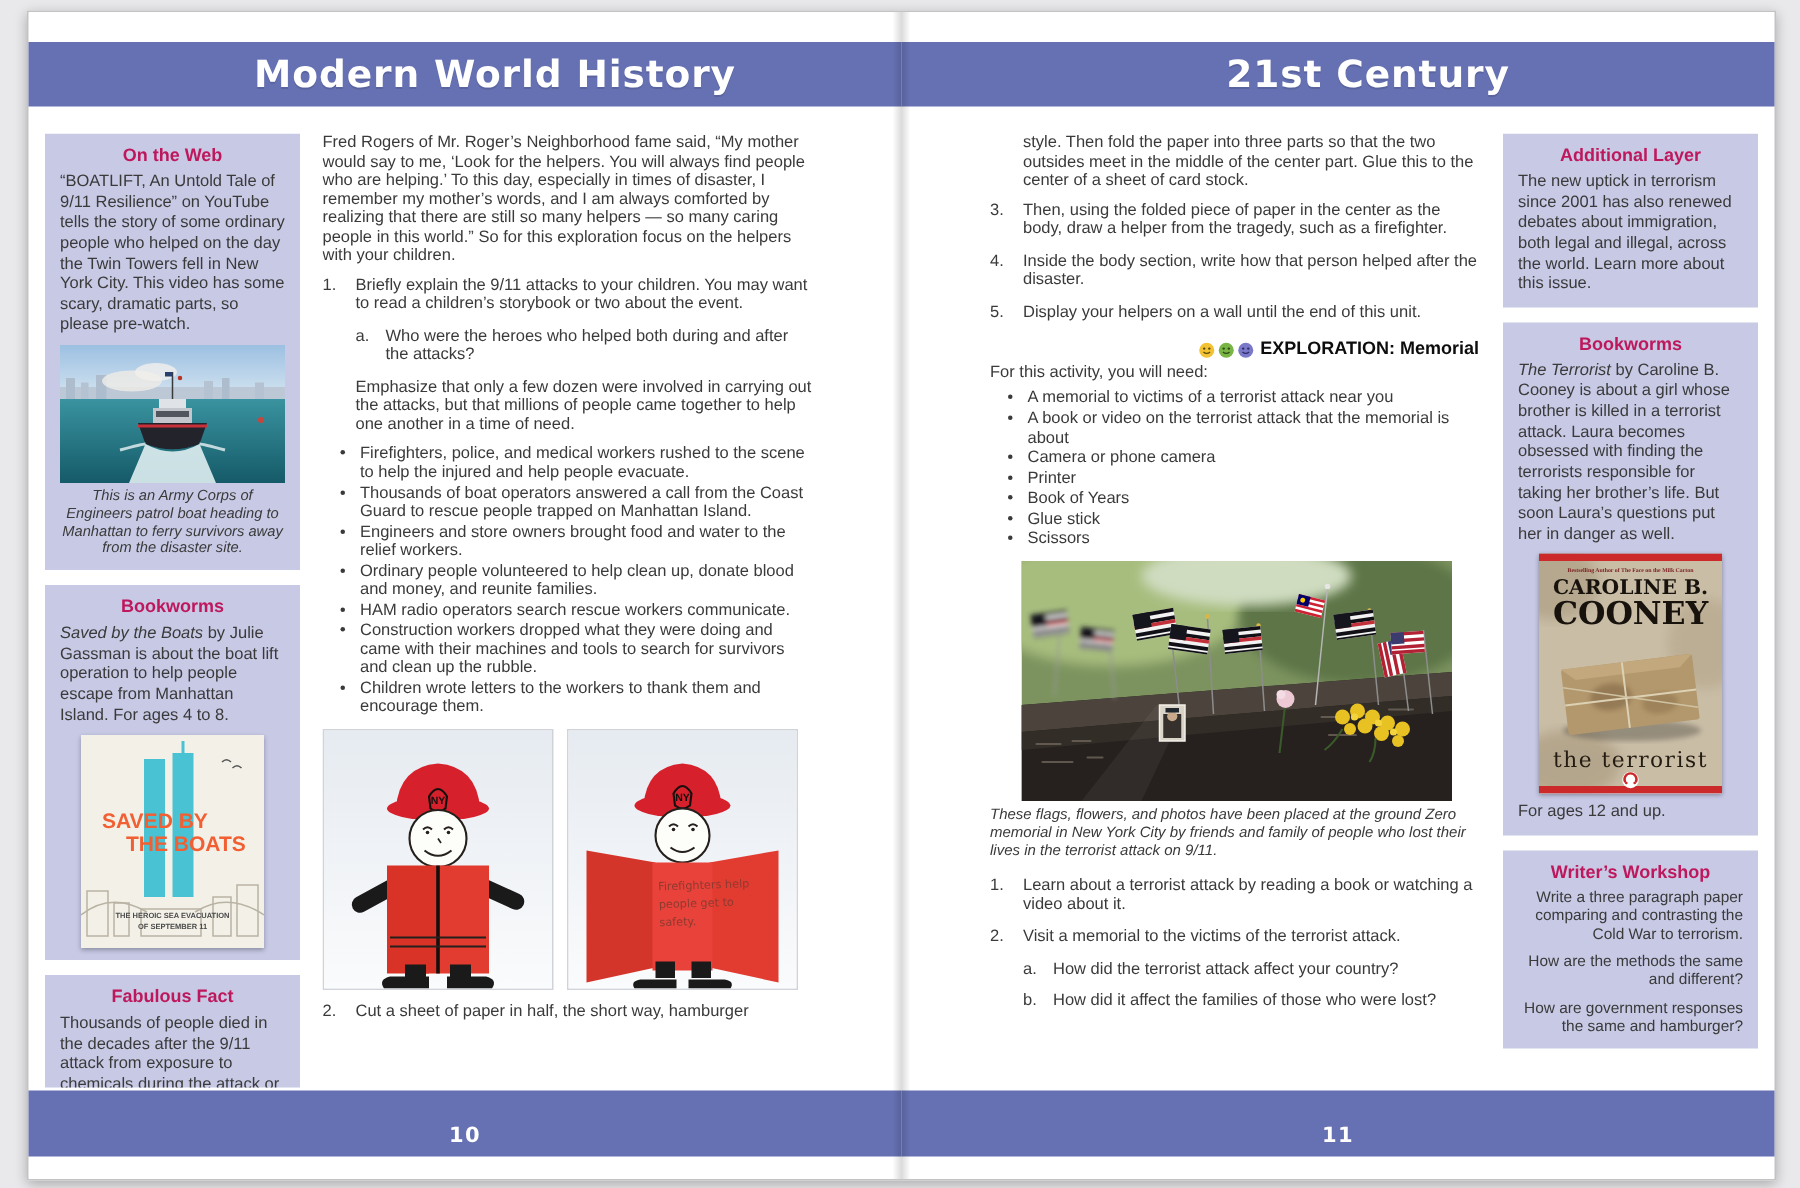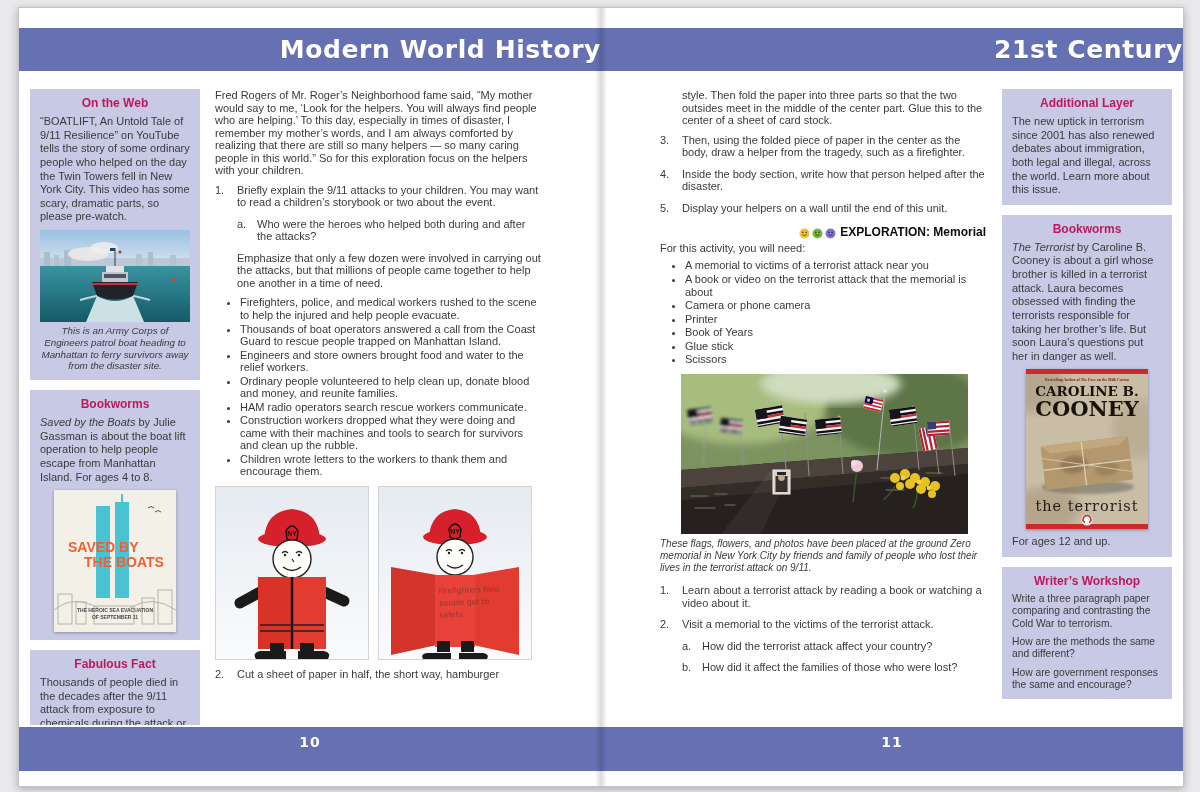--- a/index.html
+++ b/index.html
@@ -4,36 +4,36 @@
 <style>
   html,body{margin:0;padding:0;width:1200px;height:792px;overflow:hidden;background:#e9e9eb;
     font-family:"Liberation Sans",sans-serif;}
   .spread{position:absolute;left:18px;top:7px;width:1164px;height:778px;background:#fff;
     border:1px solid #c3c3c6;box-shadow:0 2px 8px rgba(0,0,0,.28);}
   .spine{position:absolute;left:576px;top:0;width:12px;height:100%;
     background:linear-gradient(90deg,rgba(0,0,0,0),rgba(0,0,0,.14) 50%,rgba(0,0,0,0));pointer-events:none;}
   .page{position:absolute;top:0;height:778px;width:582px;}
   .page.left{left:0}.page.right{left:582px}
   .band{position:absolute;left:0;right:0;background:#6671b3;}
-  .band.top{top:20px;height:43px;display:flex;align-items:center;justify-content:flex-end;padding-left:40px;}
+  .band.top{top:20px;height:43px;display:flex;align-items:center;justify-content:center;padding-left:40px;}
   .band.bottom{top:719px;height:44px;}
   .band-title{color:#fff;font-weight:800;font-size:25px;letter-spacing:.6px;
     font-family:"DejaVu Sans",sans-serif;text-shadow:0 1px 0 rgba(0,0,0,.12);}
-  .pagenum{position:absolute;top:726px;left:0;width:100%;text-align:center;color:#fff;
+  .pagenum{position:absolute;top:741px;left:0;width:100%;text-align:center;color:#fff;
     font-weight:bold;font-size:14px;font-family:"DejaVu Sans",sans-serif;letter-spacing:1px;}
   
   .sidebar{position:absolute;top:81px;width:170px;display:flex;flex-direction:column;max-height:636px;overflow:hidden;}
   .page.left .sidebar{left:11px;}
   .page.right .sidebar{left:401px;}
   .sbox{background:#c7c9e5;padding:7px 10px 8px;margin-bottom:10px;}
   .sbox h3{margin:0 0 5px;font-size:12px;text-align:center;color:#be185d;}
   .sbox p{margin:0 0 6px;font-size:11px;line-height:1.24;color:#3a3a3a;}
   .sbox p:last-child{margin-bottom:0;}
   .photo-cap{font-style:italic;text-align:center;font-size:9.8px;line-height:1.2;color:#3a3a3a;margin-top:3px;}
-  .ww p{font-size:10.3px;line-height:1.2;margin:0 0 6px;}
+  .ww p{font-size:10.3px;line-height:1.2;margin:0 0 6px;text-align:right;}
   .coverwrap{display:block;margin:2px auto 0;}
   
   .main{position:absolute;top:81px;width:326px;font-size:11px;line-height:1.14;color:#3a3a3a;height:636px;overflow:hidden;}
   .page.left .main{left:196px;}
   .page.right .main{left:59px;}
   .main p.body{margin:0 0 7px;}
   .cont{padding-left:22px;margin:0 0 10px;}
   .numitem{display:flex;margin:0 0 9px;}
   .numitem .n{width:22px;flex:none;}
   .numitem .t{flex:1;}
@@ -442,21 +442,21 @@
           <circle cx="58.2" cy="153" r=".9" fill="#cc2a2a"></circle>
             <circle cx="63.8" cy="153" r=".9" fill="#cc2a2a"></circle>
         </svg>
         <p style="margin-top:6px">For ages 12 and up.</p>
       </div>
 
       <div class="sbox ww">
         <h3>Writer’s Workshop</h3>
         <p>Write a three paragraph paper comparing and contrasting the Cold War to terrorism.</p>
         <p>How are the methods the same and different?</p>
-        <p>How are government responses the same and encourage?</p>
+        <p>How are government responses the same and hamburger?</p>
       </div>
     </div>
 
     <div class="band bottom"></div>
     <div class="pagenum">11</div>
   </div>
 
   <div class="spine"></div>
 </div>
 

